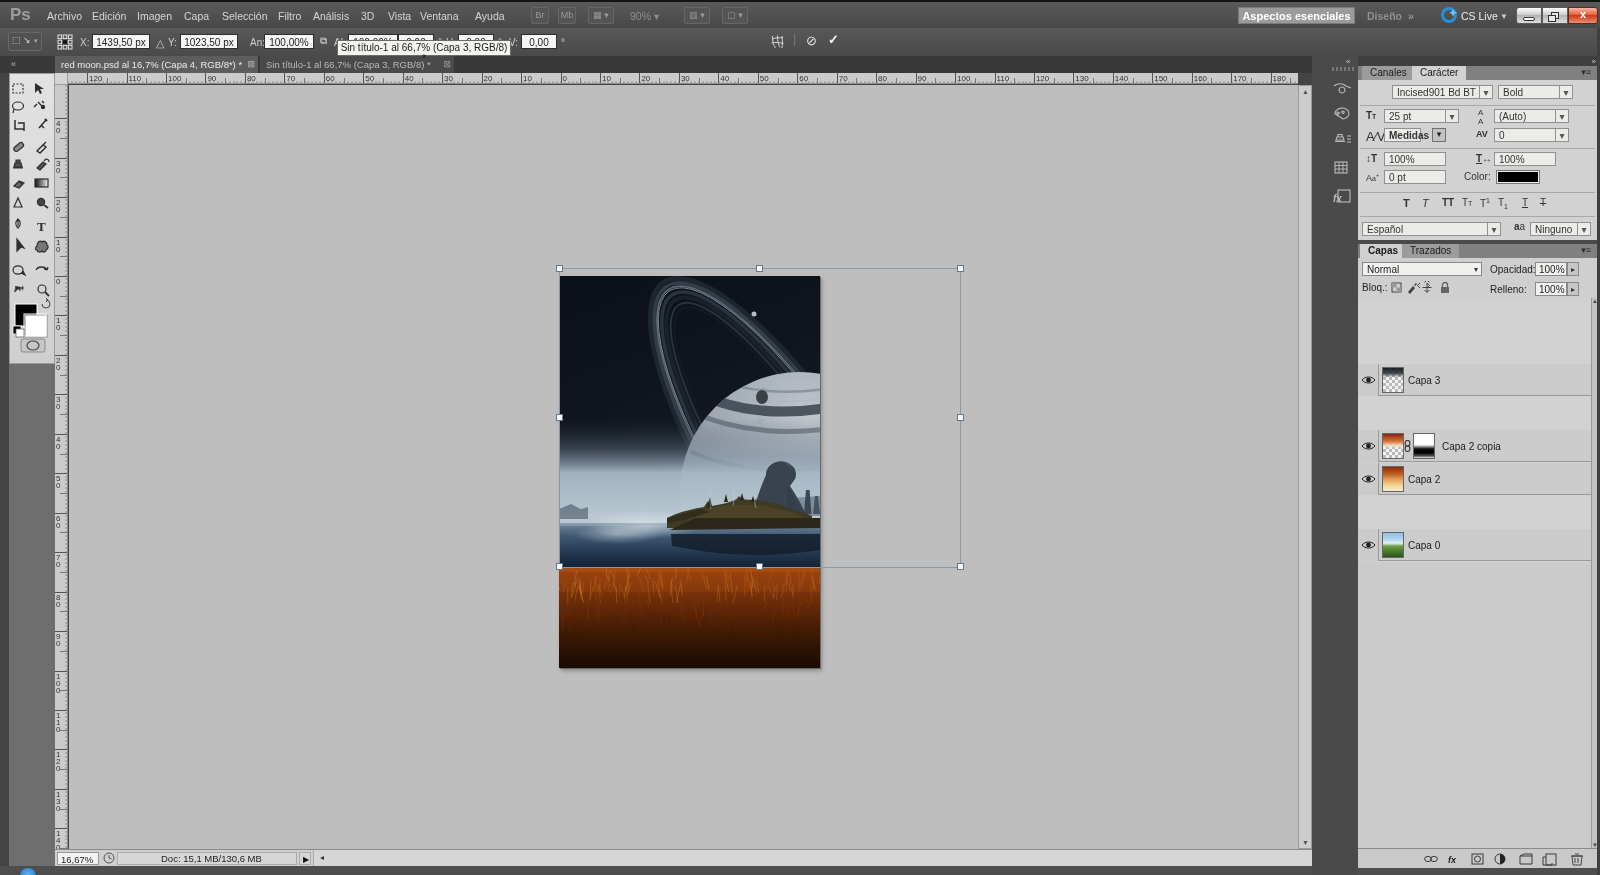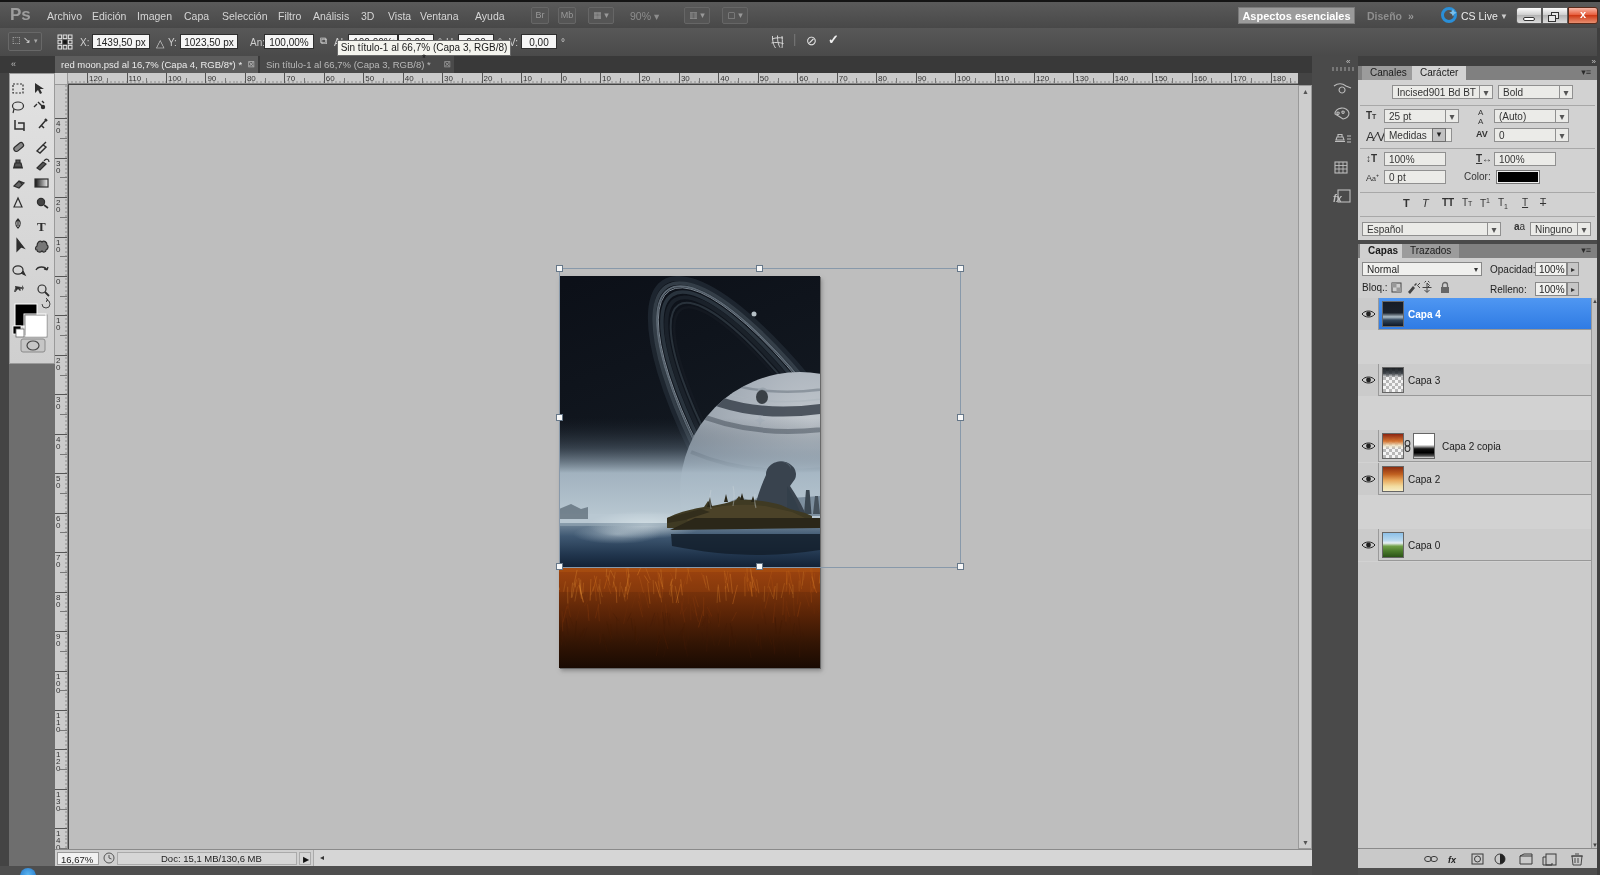--- a/index.html
+++ b/index.html
@@ -900,21 +900,21 @@
     <div style="position:absolute;left:2px;top:25px;width:235px;height:1px;background:#a8a8a8;"></div>
 
     <span class="picon" style="left:8px;top:30px;font-weight:bold;">T<span style="font-size:7px;">T</span></span>
     <div class="pfield" style="left:26px;top:29px;width:62px;">25 pt</div>
     <div class="pfield" style="left:87px;top:29px;width:14px;color:#555;text-align:center;padding-left:0;">▾</div>
     <span class="picon" style="left:120px;top:28px;font-size:8px;">A<br>A</span>
     <div class="pfield" style="left:136px;top:29px;width:62px;">(Auto)</div>
     <div class="pfield" style="left:197px;top:29px;width:14px;color:#555;text-align:center;padding-left:0;">▾</div>
 
     <span class="picon" style="left:8px;top:49px;font-size:13px;">A∕V</span>
-    <div class="pfield" style="left:26px;top:48px;width:68px;">Medidas</div>
+    <div class="pfield" style="left:26px;top:48px;width:37px;font-weight:bold;">Medidas</div>
     <div style="position:absolute;left:74px;top:48px;width:14px;height:14px;background:#c2c2c2;border:1px solid #707070;color:#222;font-size:9px;text-align:center;">▾</div>
     <span class="picon" style="left:118px;top:49px;font-size:9px;font-weight:bold;">AV</span>
     <div class="pfield" style="left:136px;top:48px;width:62px;">0</div>
     <div class="pfield" style="left:197px;top:48px;width:14px;color:#555;text-align:center;padding-left:0;">▾</div>
     <div style="position:absolute;left:2px;top:68px;width:235px;height:1px;background:#a8a8a8;"></div>
 
     <span class="picon" style="left:8px;top:73px;font-weight:bold;">↕T</span>
     <div class="pfield" style="left:26px;top:72px;width:62px;">100%</div>
     <span class="picon" style="left:118px;top:73px;font-weight:bold;"><u>T</u>↔</span>
     <div class="pfield" style="left:136px;top:72px;width:62px;">100%</div>
@@ -963,31 +963,20 @@
       <path d="M36 2 l0 9 m-4.5-4.5 l9 0 m-7-5 l2.5-2.5 2.5 2.5 m-5 7.5 l2.5 2.5 2.5-2.5 m-9.5-7 l-2.5 2.5 2.5 2.5 m7-5 l2.5 2.5 -2.5 2.5" stroke="#444" stroke-width="1" fill="none"></path>
       <rect x="50" y="6" width="8" height="6" fill="#666"></rect>
           <path d="M51.5 6 v-2 a2.5 2.5 0 0 1 5 0 v2" fill="none" stroke="#666" stroke-width="1.3"></path>
     </svg>
     <span style="position:absolute;left:132px;top:26px;font-size:10px;color:#222;">Relleno:</span>
     <div style="position:absolute;left:177px;top:24px;width:32px;height:14px;background:#f0f0ee;border:1px solid #888;font-size:10px;color:#222;padding:1px 0 0 3px;">100%</div>
     <div style="position:absolute;left:209px;top:24px;width:12px;height:14px;background:#c6c6c6;border:1px solid #888;font-size:8px;color:#333;padding:2px 0 0 3px;">▸</div>
   </div>
 
   <div style="position:absolute;left:0;top:232px;width:233px;height:272px;">
-<div style="position:absolute;left:0px;top:0px;width:233px;height:32px;background:linear-gradient(#4f97f2,#2f7be4);border-bottom:1px solid #989898;">
-<div style="position:absolute;left:0;top:0;width:21px;height:32px;background:#cbcbcb;border-right:1px solid #9a9a9a;">
-            <svg width="15" height="10" viewBox="0 0 15 10" style="position:absolute;left:3px;top:11px;">
-              <path d="M1 5 C4 1 11 1 14 5 C11 9 4 9 1 5 z" fill="none" stroke="#222" stroke-width="1"></path>
-              <circle cx="7.5" cy="5" r="2.4" fill="#222"></circle>
-            </svg>
-          </div>
-<div style="position:absolute;left:24px;top:3px;width:22px;height:26px;border:1px solid #666;"></div>
-<div style="position:absolute;left:25px;top:4px;width:22px;height:26px;margin:-1px 0 0 -1px;background:linear-gradient(#161c26 0%,#1b222c 45%,#aebec8 62%,#31465c 75%,#0f1826 100%);border:1px solid #666;"></div>
-<div style="position:absolute;left:50px;top:11px;font-size:10px;color:#ffffff;font-weight:bold;">Capa 4</div>
-</div>
 <div style="position:absolute;left:0px;top:66px;width:233px;height:32px;background:#cccccc;border-bottom:1px solid #989898;">
 <div style="position:absolute;left:0;top:0;width:21px;height:32px;background:#cbcbcb;border-right:1px solid #9a9a9a;">
             <svg width="15" height="10" viewBox="0 0 15 10" style="position:absolute;left:3px;top:11px;">
               <path d="M1 5 C4 1 11 1 14 5 C11 9 4 9 1 5 z" fill="none" stroke="#222" stroke-width="1"></path>
               <circle cx="7.5" cy="5" r="2.4" fill="#222"></circle>
             </svg>
           </div>
 <div style="position:absolute;left:24px;top:3px;width:22px;height:26px;border:1px solid #666;background-image:linear-gradient(45deg,#b8b8b8 25%,transparent 25%,transparent 75%,#b8b8b8 75%),linear-gradient(45deg,#b8b8b8 25%,#f4f4f4 25%,#f4f4f4 75%,#b8b8b8 75%);background-size:6px 6px;background-position:0 0,3px 3px;"></div>
 <div style="position:absolute;left:25px;top:4px;width:22px;height:26px;margin:-1px 0 0 -1px;background:linear-gradient(rgba(20,24,28,0.95) 0%, rgba(40,46,52,0.85) 22%, rgba(0,0,0,0) 40%);border:1px solid #666;"></div>
 <div style="position:absolute;left:50px;top:11px;font-size:10px;color:#1a1a1a;font-weight:normal;">Capa 3</div>

